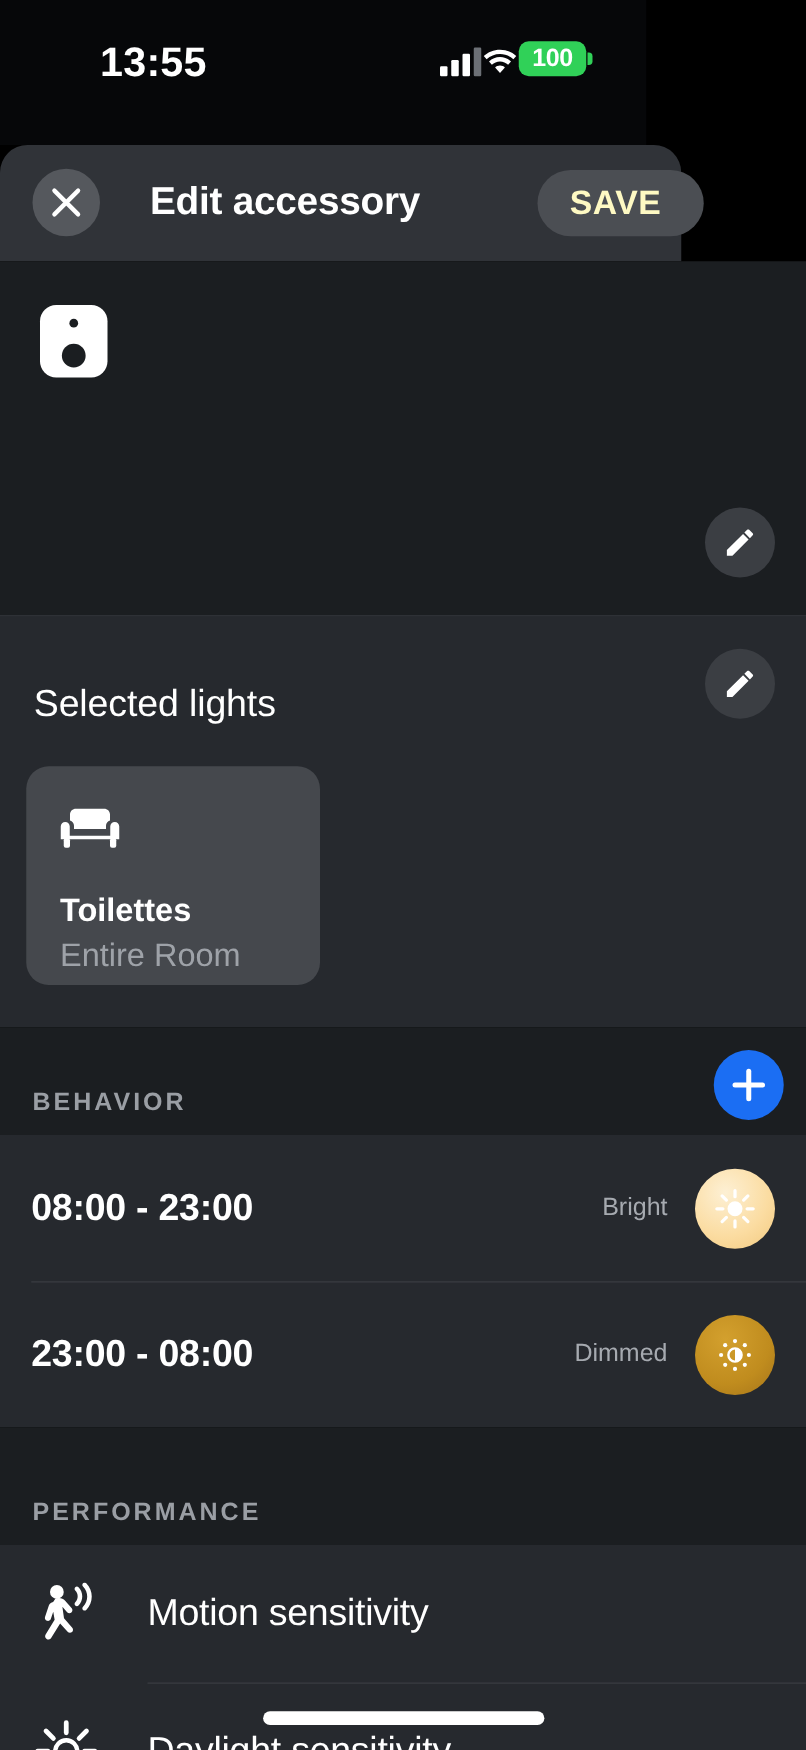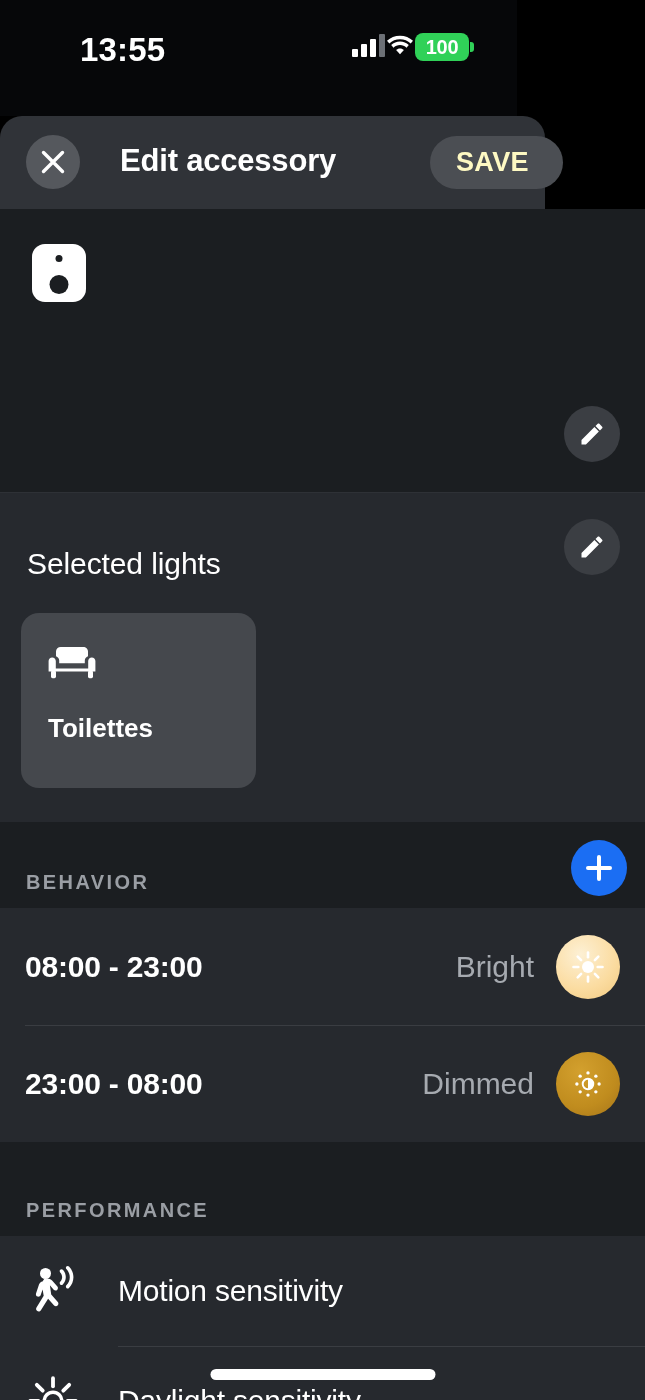--- a/index.html
+++ b/index.html
@@ -35,21 +35,21 @@
     font-size: 33px;
     font-weight: 600;
     color: #ffffff;
     letter-spacing: 0.2px;
   }
   .status-icons {
     position: absolute;
     right: 48px;
     top: 33px;
     display: flex;
-    align-items: flex-start;
+    align-items: flex-end;
   }
   .signal {
     display: flex;
     align-items: flex-end;
     gap: 3px;
     height: 24px;
   }
   .signal i {
     display: block;
     width: 6px;
@@ -333,21 +333,21 @@
     color: #ffffff;
     letter-spacing: -0.2px;
   }
   .row-right {
     margin-left: auto;
     display: flex;
     align-items: center;
     gap: 22px;
   }
   .row-state {
-    font-size: 30px;
+    font-size: 20px;
     font-weight: 400;
     color: #a6aab0;
   }
   .scene-dot {
     width: 64px;
     height: 64px;
     border-radius: 50%;
     display: flex;
     align-items: center;
     justify-content: center;
@@ -482,20 +482,21 @@
     </div>
 
     <div class="light-card">
       <svg class="sofa-icon" viewBox="0 0 48 40">
         <path d="M8 8.5c0-2.6 2.1-4.5 4.7-4.5h22.6c2.6 0 4.7 1.9 4.7 4.5v4.8c-1.9 0.6-3.2 2.3-3.2 4.3v2.6H11.2v-2.6c0-2-1.3-3.7-3.2-4.3V8.5z" fill="#ffffff"></path>
         <path d="M4.2 14.5c2 0 3.6 1.6 3.6 3.6v7.4H40.2v-7.4c0-2 1.6-3.6 3.6-3.6s3.6 1.6 3.6 3.6v10.3H0.6V18.1c0-2 1.6-3.6 3.6-3.6z" fill="#ffffff"></path>
         <rect x="3" y="27.6" width="5" height="7.6" rx="1.6" fill="#ffffff"></rect>
         <rect x="40" y="27.6" width="5" height="7.6" rx="1.6" fill="#ffffff"></rect>
       </svg>
       <div class="card-name">Toilettes</div>
+      <div class="card-sub">Entire Room</div>
     </div>
   </div>
 
   <div class="behavior-header">
     <div class="section-label">BEHAVIOR</div>
     <div class="add-btn"></div>
   </div>
 
   <div class="behavior-list">
 

